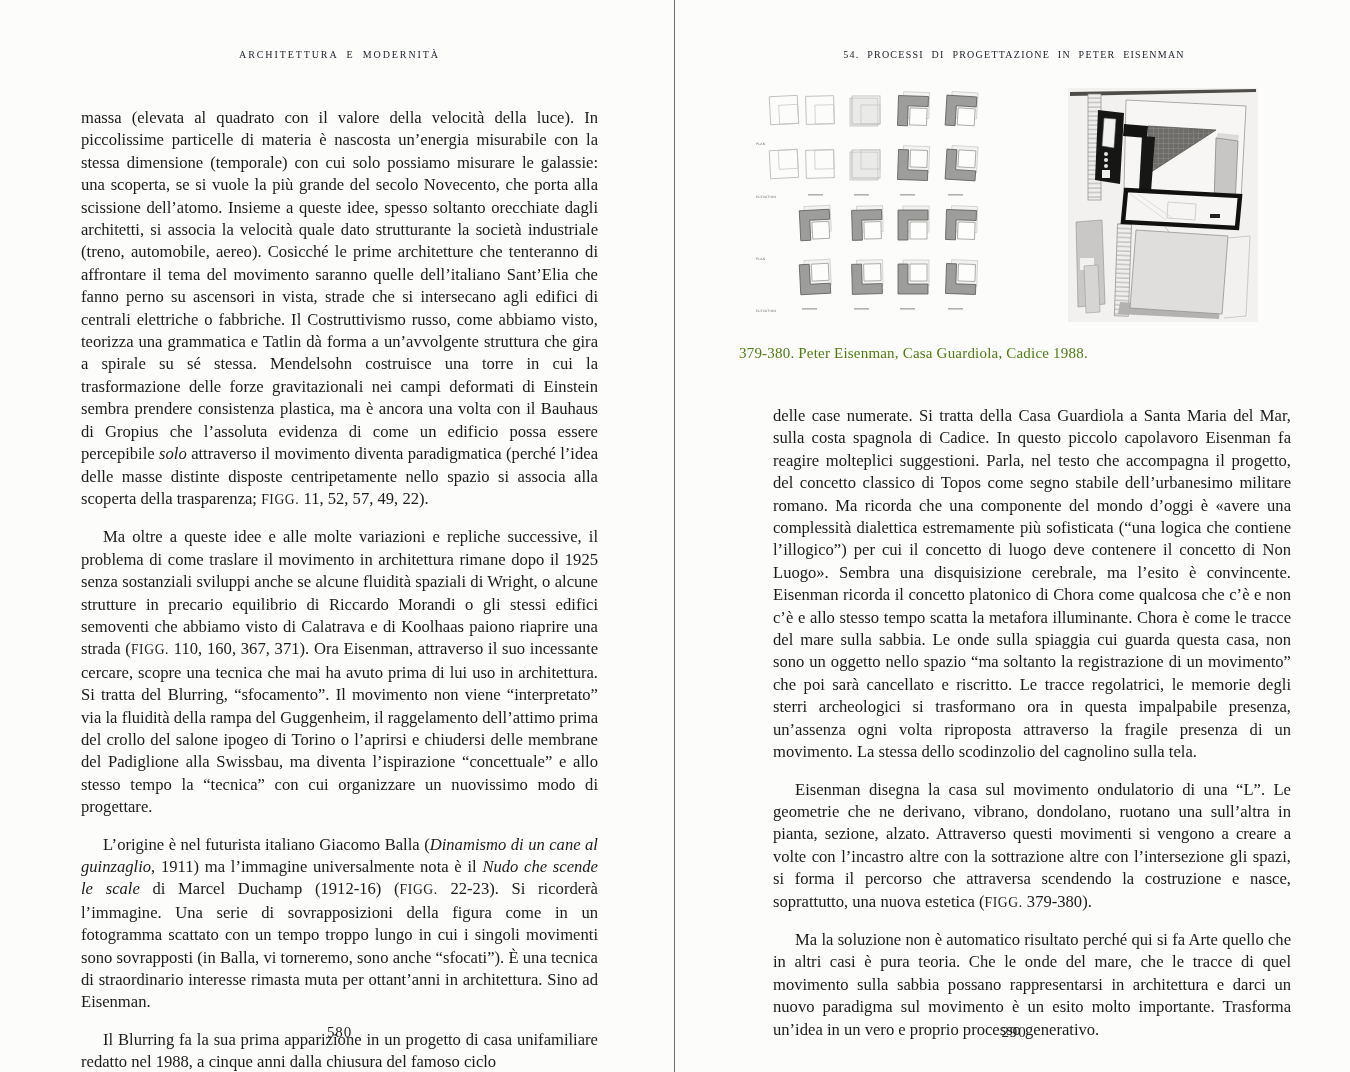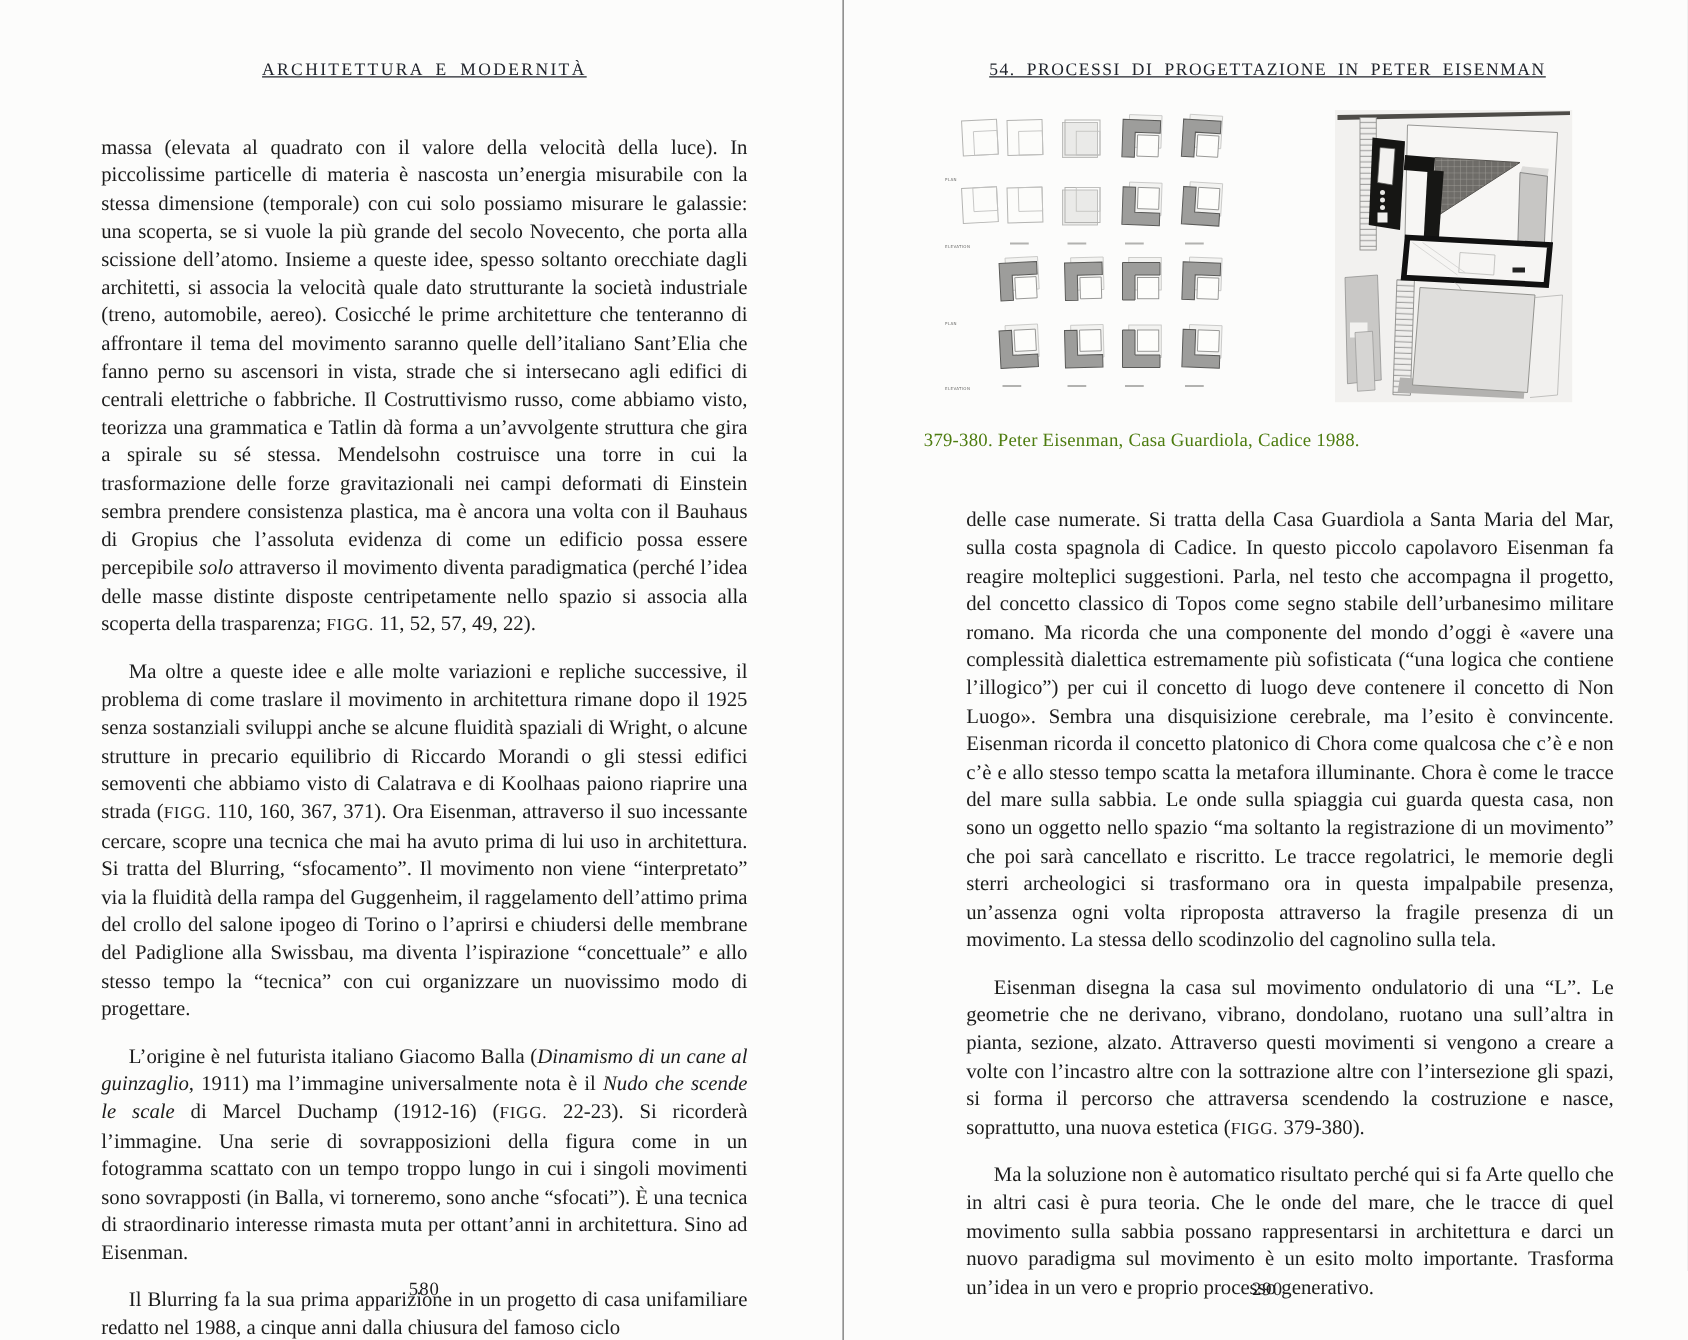--- a/index.html
+++ b/index.html
@@ -1,20 +1,20 @@
 <!DOCTYPE html>
 <html lang="it"><head>
 <meta charset="utf-8">
 <style>
   html,body{margin:0;padding:0;background:#e8e8e8;}
   .spread{position:relative;width:1350px;height:1072px;background:#fcfcfb;
           font-family:"Liberation Serif", serif;color:#1b1b1b;overflow:hidden;}
   .gutter{position:absolute;left:674px;top:0;width:1px;height:1072px;background:#6e6e6e;}
   .running-head{position:absolute;top:49px;left:66px;width:547px;text-align:center;
-          font-size:14px;letter-spacing:1.9px;word-spacing:4px;color:#20242c;text-decoration:underline;}
+          font-size:10px;letter-spacing:1.9px;word-spacing:4px;color:#20242c;}
   .running-head.rh-right{left:740px;width:548px;letter-spacing:1.25px;}
   .body-text{position:absolute;left:66px;top:92px;width:547px;font-size:16.6px;
           line-height:22.4px;text-align:justify;hyphens:auto;-webkit-hyphens:auto;}
   .body-text.bt-right{left:758px;top:390px;width:548px;}
   p.para{margin:15px;padding:0;}
   p.para.ind{text-indent:22px;}
   .ri{font-style:italic;}
   .rsc{font-size:0.82em;letter-spacing:0.6px;}
   .caption{position:absolute;left:739px;top:345px;width:548px;font-size:15px;
           letter-spacing:0.2px;color:#4d7c0f;}

